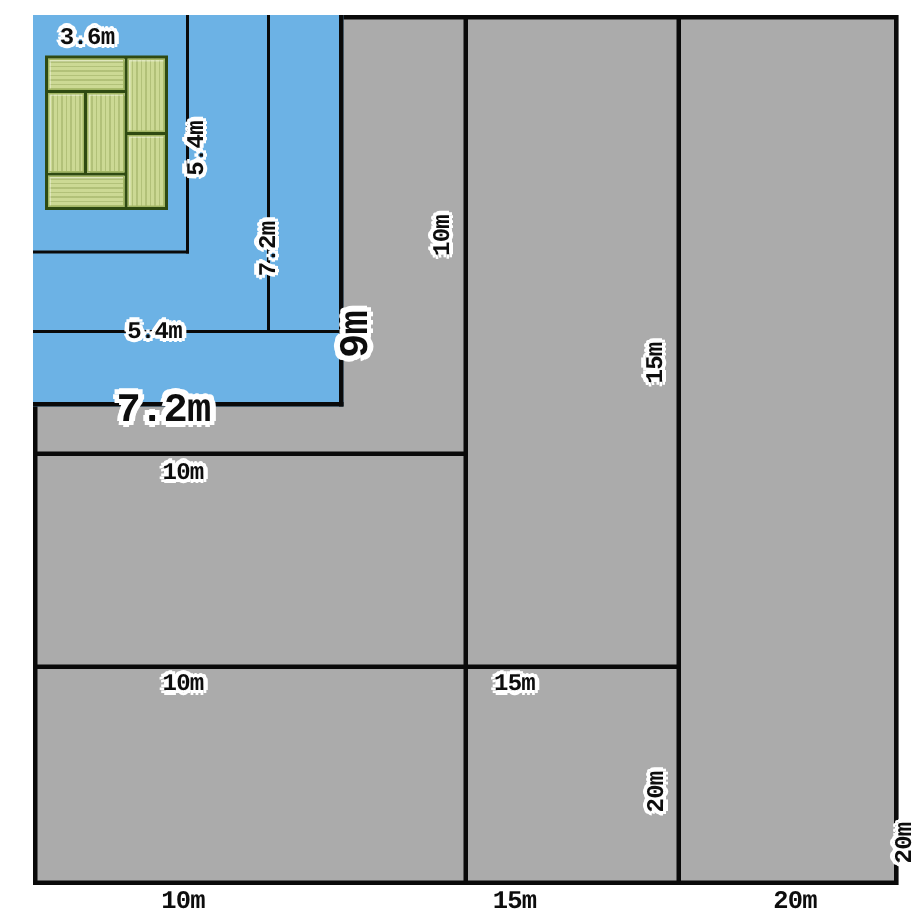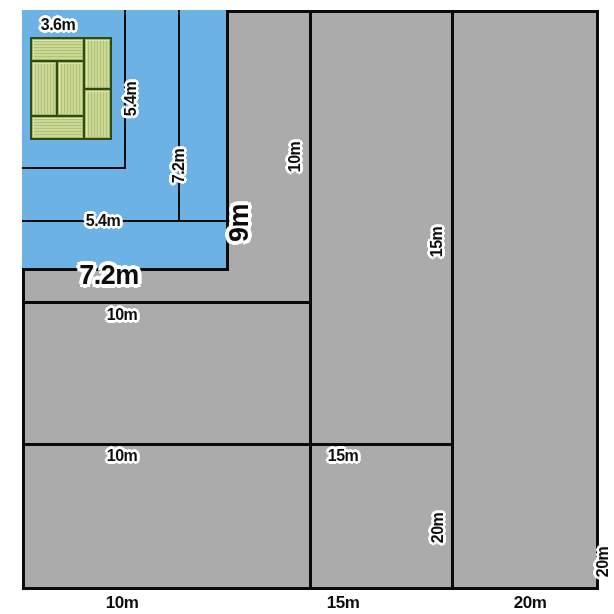--- a/index.html
+++ b/index.html
@@ -1,18 +1,18 @@
 <!DOCTYPE html>
 <html><head>
 <meta charset="utf-8">
 <style>
   html,body{margin:0;padding:0;background:#ffffff;}
   .stage{
     position:relative;width:614px;height:614px;background:#ffffff;overflow:hidden;
-    font-family:Liberation Sans, sans-serif;
+    font-family:Liberation Mono, monospace;
   }
   
   .outer{
     position:absolute;left:22px;top:10px;width:577px;height:580px;
     background:#ababab;border:3px solid #0a0a0a;box-sizing:border-box;
   }
   
   .blue{
     position:absolute;left:22px;top:10px;width:207px;height:261px;
     background:#6cb2e5;border-right:3px solid #0a0a0a;border-bottom:3px solid #0a0a0a;

